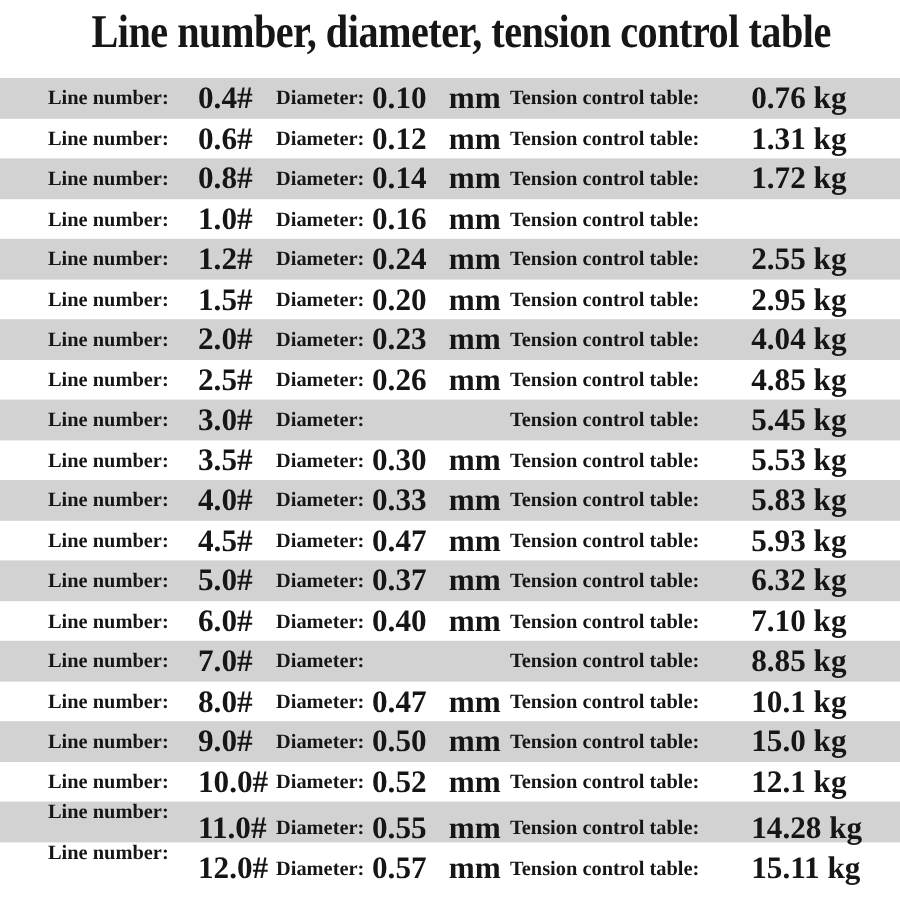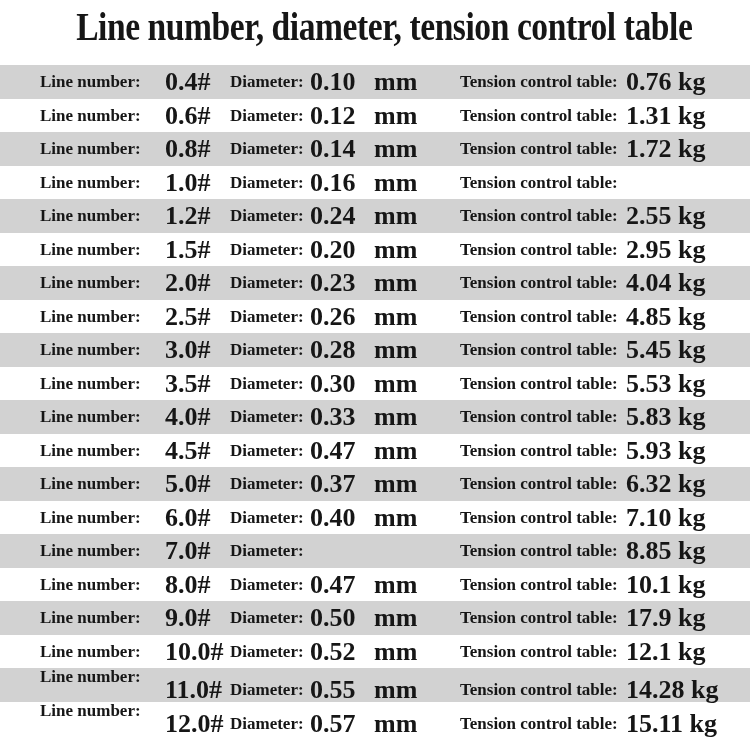--- a/index.html
+++ b/index.html
@@ -55,21 +55,21 @@
     height: 100%;
     white-space: nowrap;
     font-weight: bold;
   }
   .lbl { font-size: 17px; }
   .val { font-size: 26px; }
   .c1l { left: 40px;  }
   .c1v { left: 165px; }
   .c2l { left: 230px; }
   .c2v { left: 310px; word-spacing: 12px; }
-  .c3l { left: 460px; }
+  .c3l { left: 425px; }
   .c3v { left: 626px; }
   
   .row.offset .c1l { transform: translateY(-8px); }
   .row.offset .c1v,
   .row.offset .c2l,
   .row.offset .c2v,
   .row.offset .c3l,
   .row.offset .c3v { transform: translateY(5px); }
 </style>
 </head>
@@ -140,21 +140,20 @@
         <span class="cell val c1v">2.5#</span>
         <span class="cell lbl c2l">Diameter:</span>
         <span class="cell val c2v">0.26 mm</span>
         <span class="cell lbl c3l">Tension control table:</span>
         <span class="cell val c3v">4.85 kg</span>
       </div>
       <div class="row stripe">
         <span class="cell lbl c1l">Line number:</span>
         <span class="cell val c1v">3.0#</span>
         <span class="cell lbl c2l">Diameter:</span>
-        <span class="cell val c2v">0.28 mm</span>
         <span class="cell lbl c3l">Tension control table:</span>
         <span class="cell val c3v">5.45 kg</span>
       </div>
       <div class="row">
         <span class="cell lbl c1l">Line number:</span>
         <span class="cell val c1v">3.5#</span>
         <span class="cell lbl c2l">Diameter:</span>
         <span class="cell val c2v">0.30 mm</span>
         <span class="cell lbl c3l">Tension control table:</span>
         <span class="cell val c3v">5.53 kg</span>
@@ -205,21 +204,21 @@
         <span class="cell val c2v">0.47 mm</span>
         <span class="cell lbl c3l">Tension control table:</span>
         <span class="cell val c3v">10.1 kg</span>
       </div>
       <div class="row stripe">
         <span class="cell lbl c1l">Line number:</span>
         <span class="cell val c1v">9.0#</span>
         <span class="cell lbl c2l">Diameter:</span>
         <span class="cell val c2v">0.50 mm</span>
         <span class="cell lbl c3l">Tension control table:</span>
-        <span class="cell val c3v">17.9 kg</span>
+        <span class="cell val c3v">15.0 kg</span>
       </div>
       <div class="row">
         <span class="cell lbl c1l">Line number:</span>
         <span class="cell val c1v">10.0#</span>
         <span class="cell lbl c2l">Diameter:</span>
         <span class="cell val c2v">0.52 mm</span>
         <span class="cell lbl c3l">Tension control table:</span>
         <span class="cell val c3v">12.1 kg</span>
       </div>
       <div class="row stripe offset">

